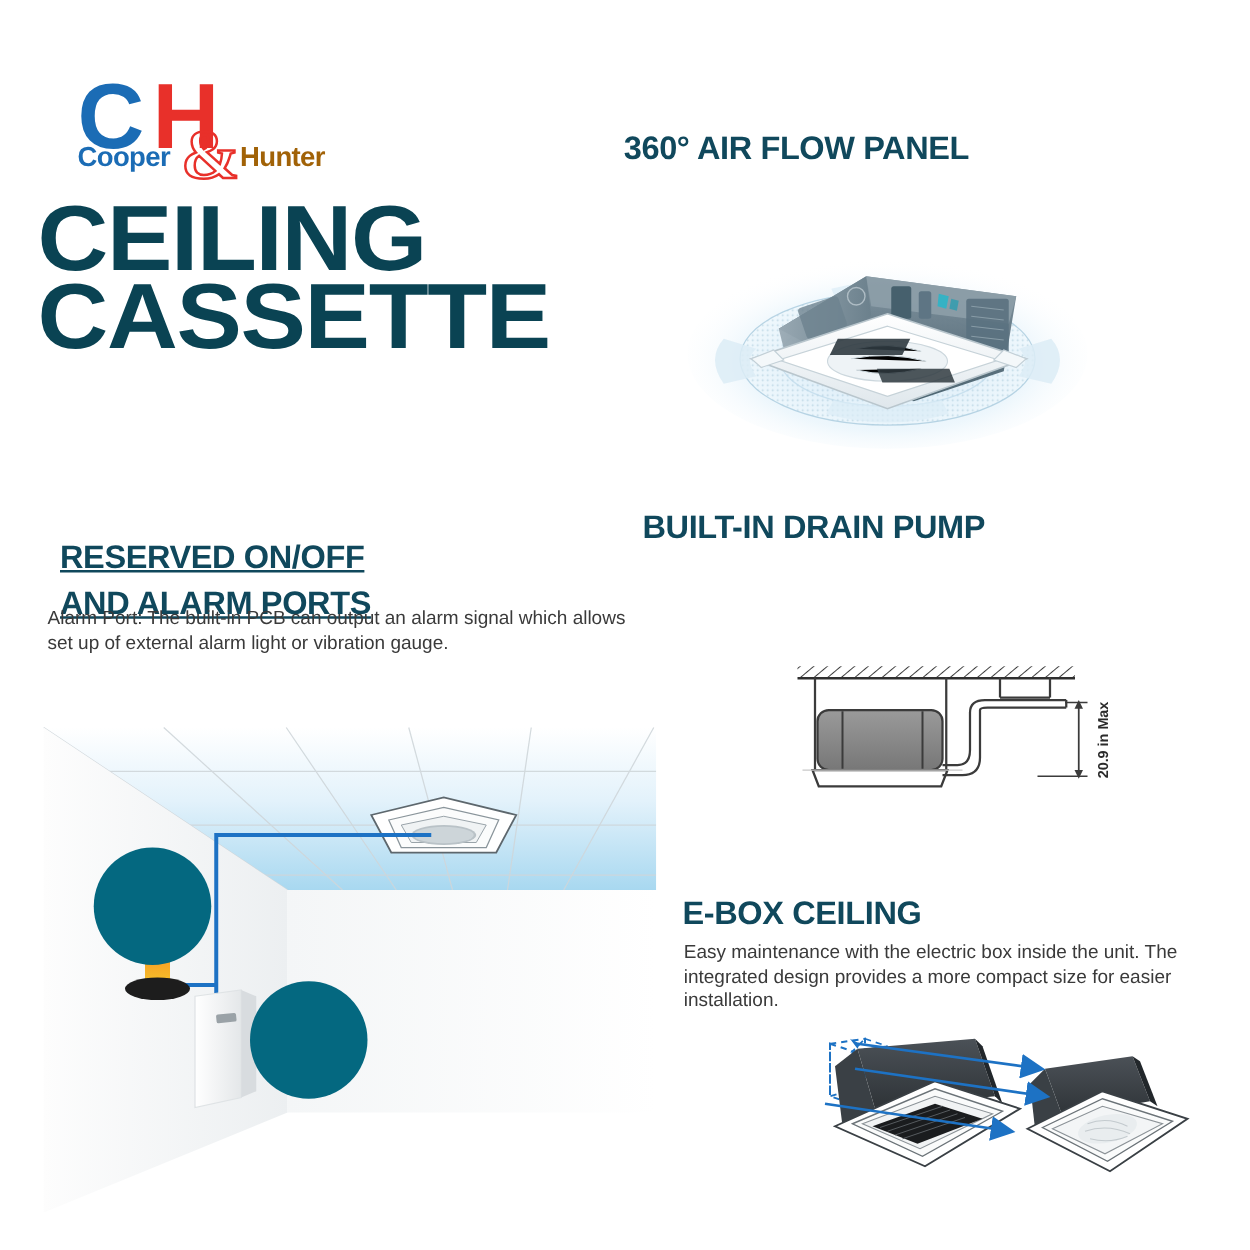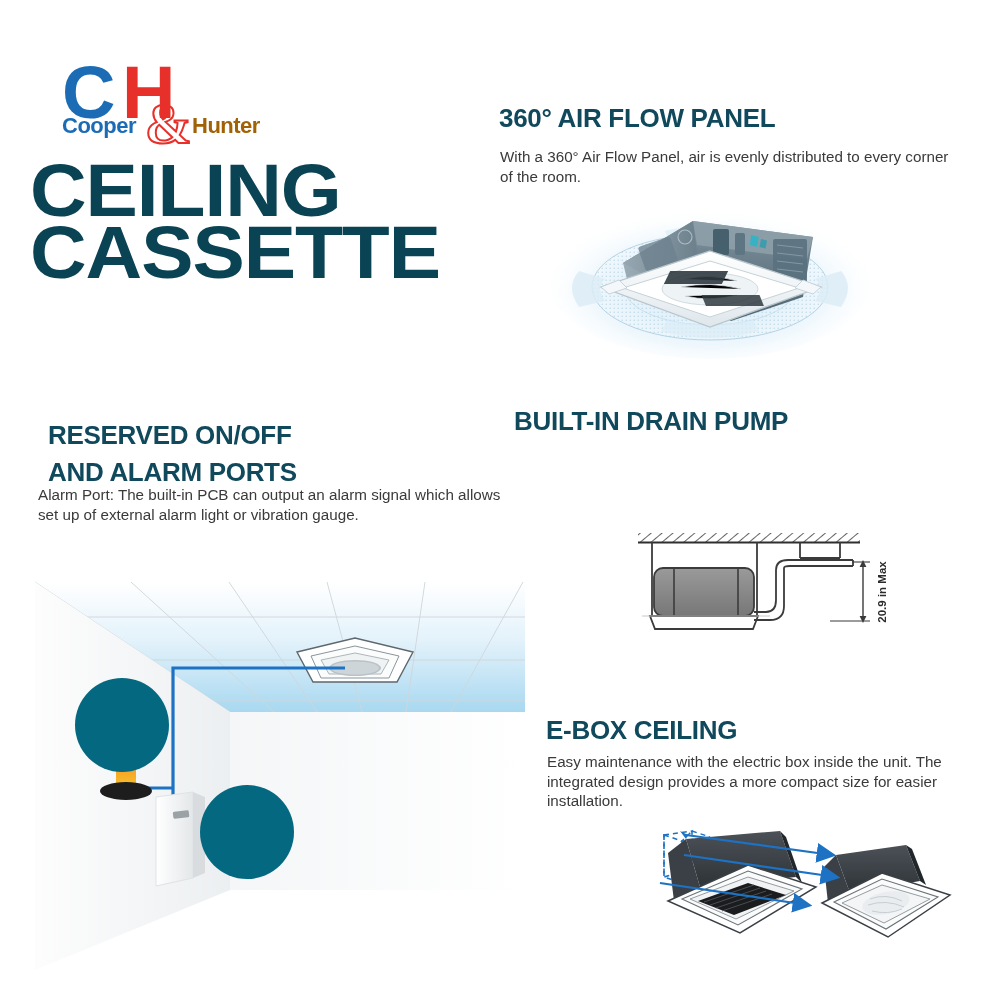--- a/index.html
+++ b/index.html
@@ -33,21 +33,21 @@
   .h2{color:#10485c;font-family:"Liberation Sans",sans-serif;font-weight:bold;
       font-size:26px;line-height:37px;letter-spacing:-0.3px;position:absolute;}
   .body-txt{color:#3a3a3a;font-family:"Liberation Sans",sans-serif;font-size:15.2px;
       line-height:19.5px;position:absolute;}
 
   
   #sec-airflow-title{left:499px;top:100px;}
   #sec-airflow-body{left:500px;top:147px;width:452px;}
   #sec-airflow-art{position:absolute;left:545px;top:175px;width:330px;height:185px;}
 
-  #sec-ports-title{left:48px;top:417px;}
+  #sec-ports-title{left:48px;top:427px;text-decoration:underline;}
   #sec-ports-body{left:38px;top:485px;width:470px;}
   #sec-room-art{position:absolute;left:25px;top:560px;width:500px;height:410px;}
 
   #sec-pump-title{left:514px;top:403px;}
   #sec-pump-body{left:515px;top:443px;width:470px;}
   #sec-pump-art{position:absolute;left:620px;top:522px;width:290px;height:125px;}
 
   #sec-ebox-title{left:546px;top:712px;}
   #sec-ebox-body{left:547px;top:752px;width:420px;}
   #sec-ebox-art{position:absolute;left:630px;top:825px;width:350px;height:135px;}
@@ -66,21 +66,20 @@
     <span class="logo-amp">&amp;</span>
     <span class="logo-hunter">Hunter</span>
   </div>
 
   <div class="main-title">
     <div>CEILING</div>
     <div>CASSETTE</div>
   </div>
 
   <div class="h2" id="sec-airflow-title">360° AIR FLOW PANEL</div>
-  <div class="body-txt" id="sec-airflow-body">With a 360° Air Flow Panel, air is evenly distributed to every corner of the room.</div>
 
   <div class="art" id="sec-airflow-art">
     <svg viewBox="0 0 330 185">
       <defs>
         <radialGradient id="glow" cx="50%" cy="55%" r="55%">
           <stop offset="0%" stop-color="#cfe6f5" stop-opacity="0.95"></stop>
           <stop offset="65%" stop-color="#dff0fa" stop-opacity="0.55"></stop>
           <stop offset="100%" stop-color="#ffffff" stop-opacity="0"></stop>
         </radialGradient>
         <linearGradient id="metal" x1="0" y1="0" x2="0" y2="1">

